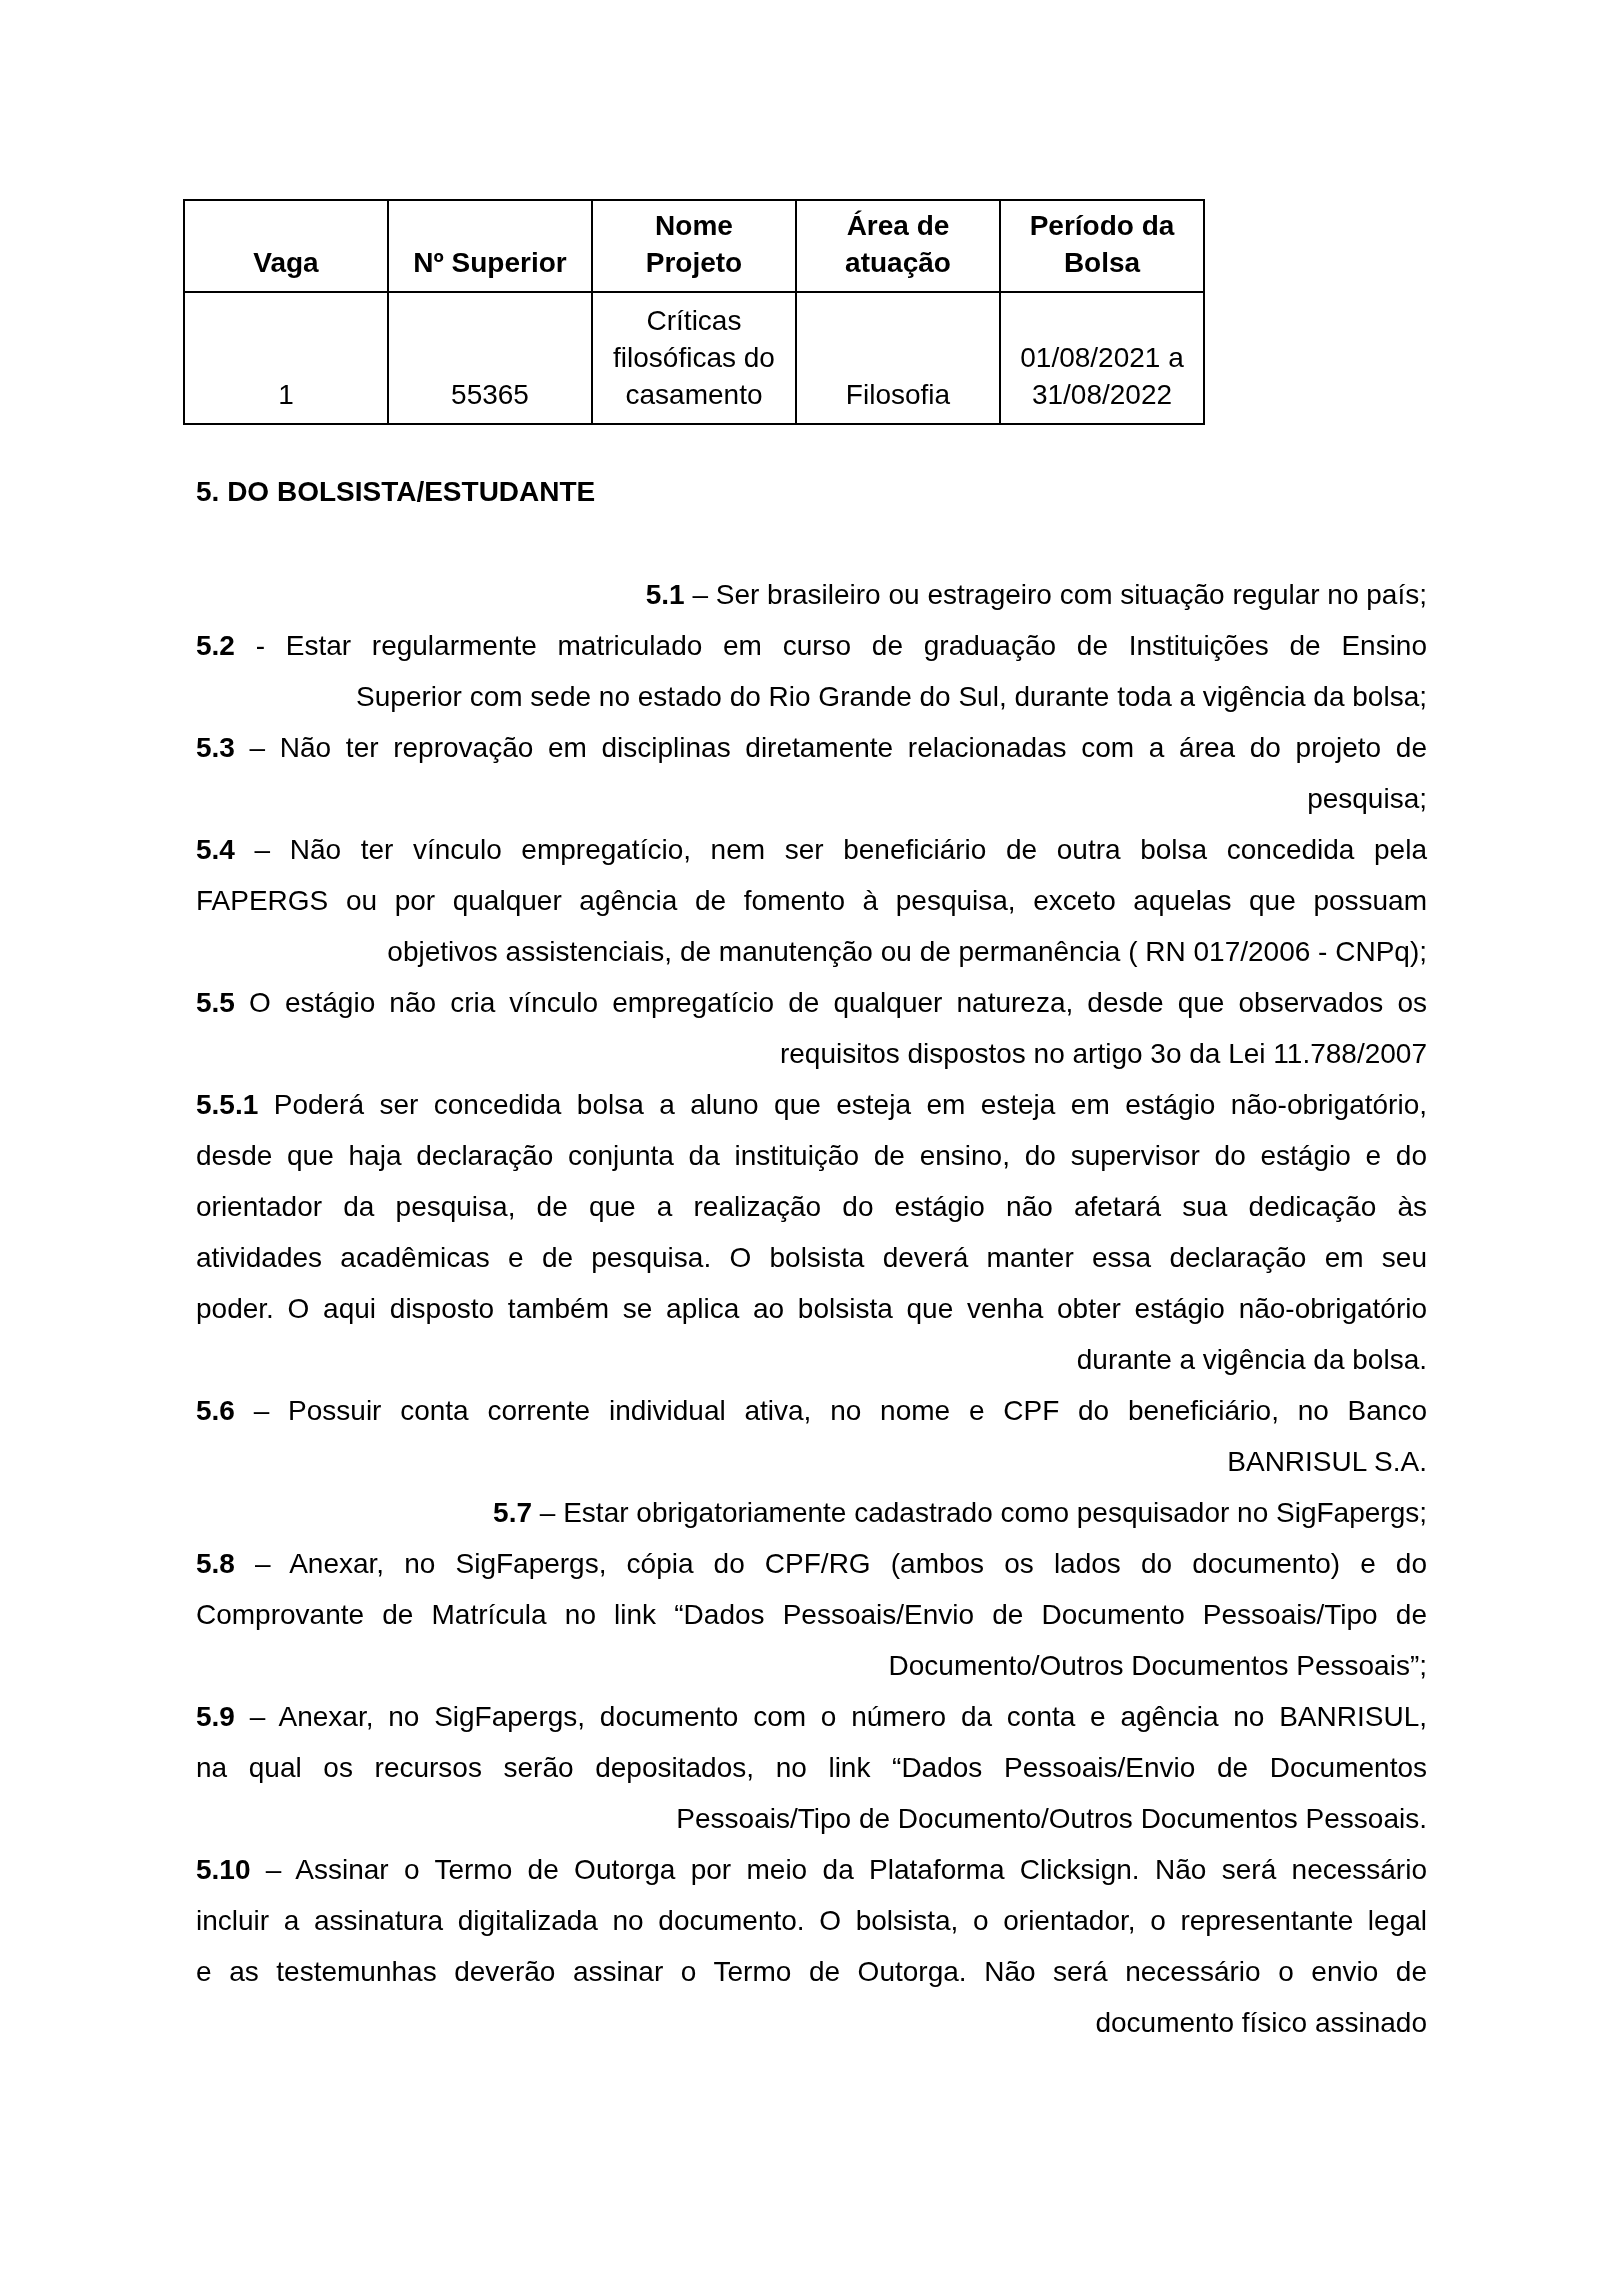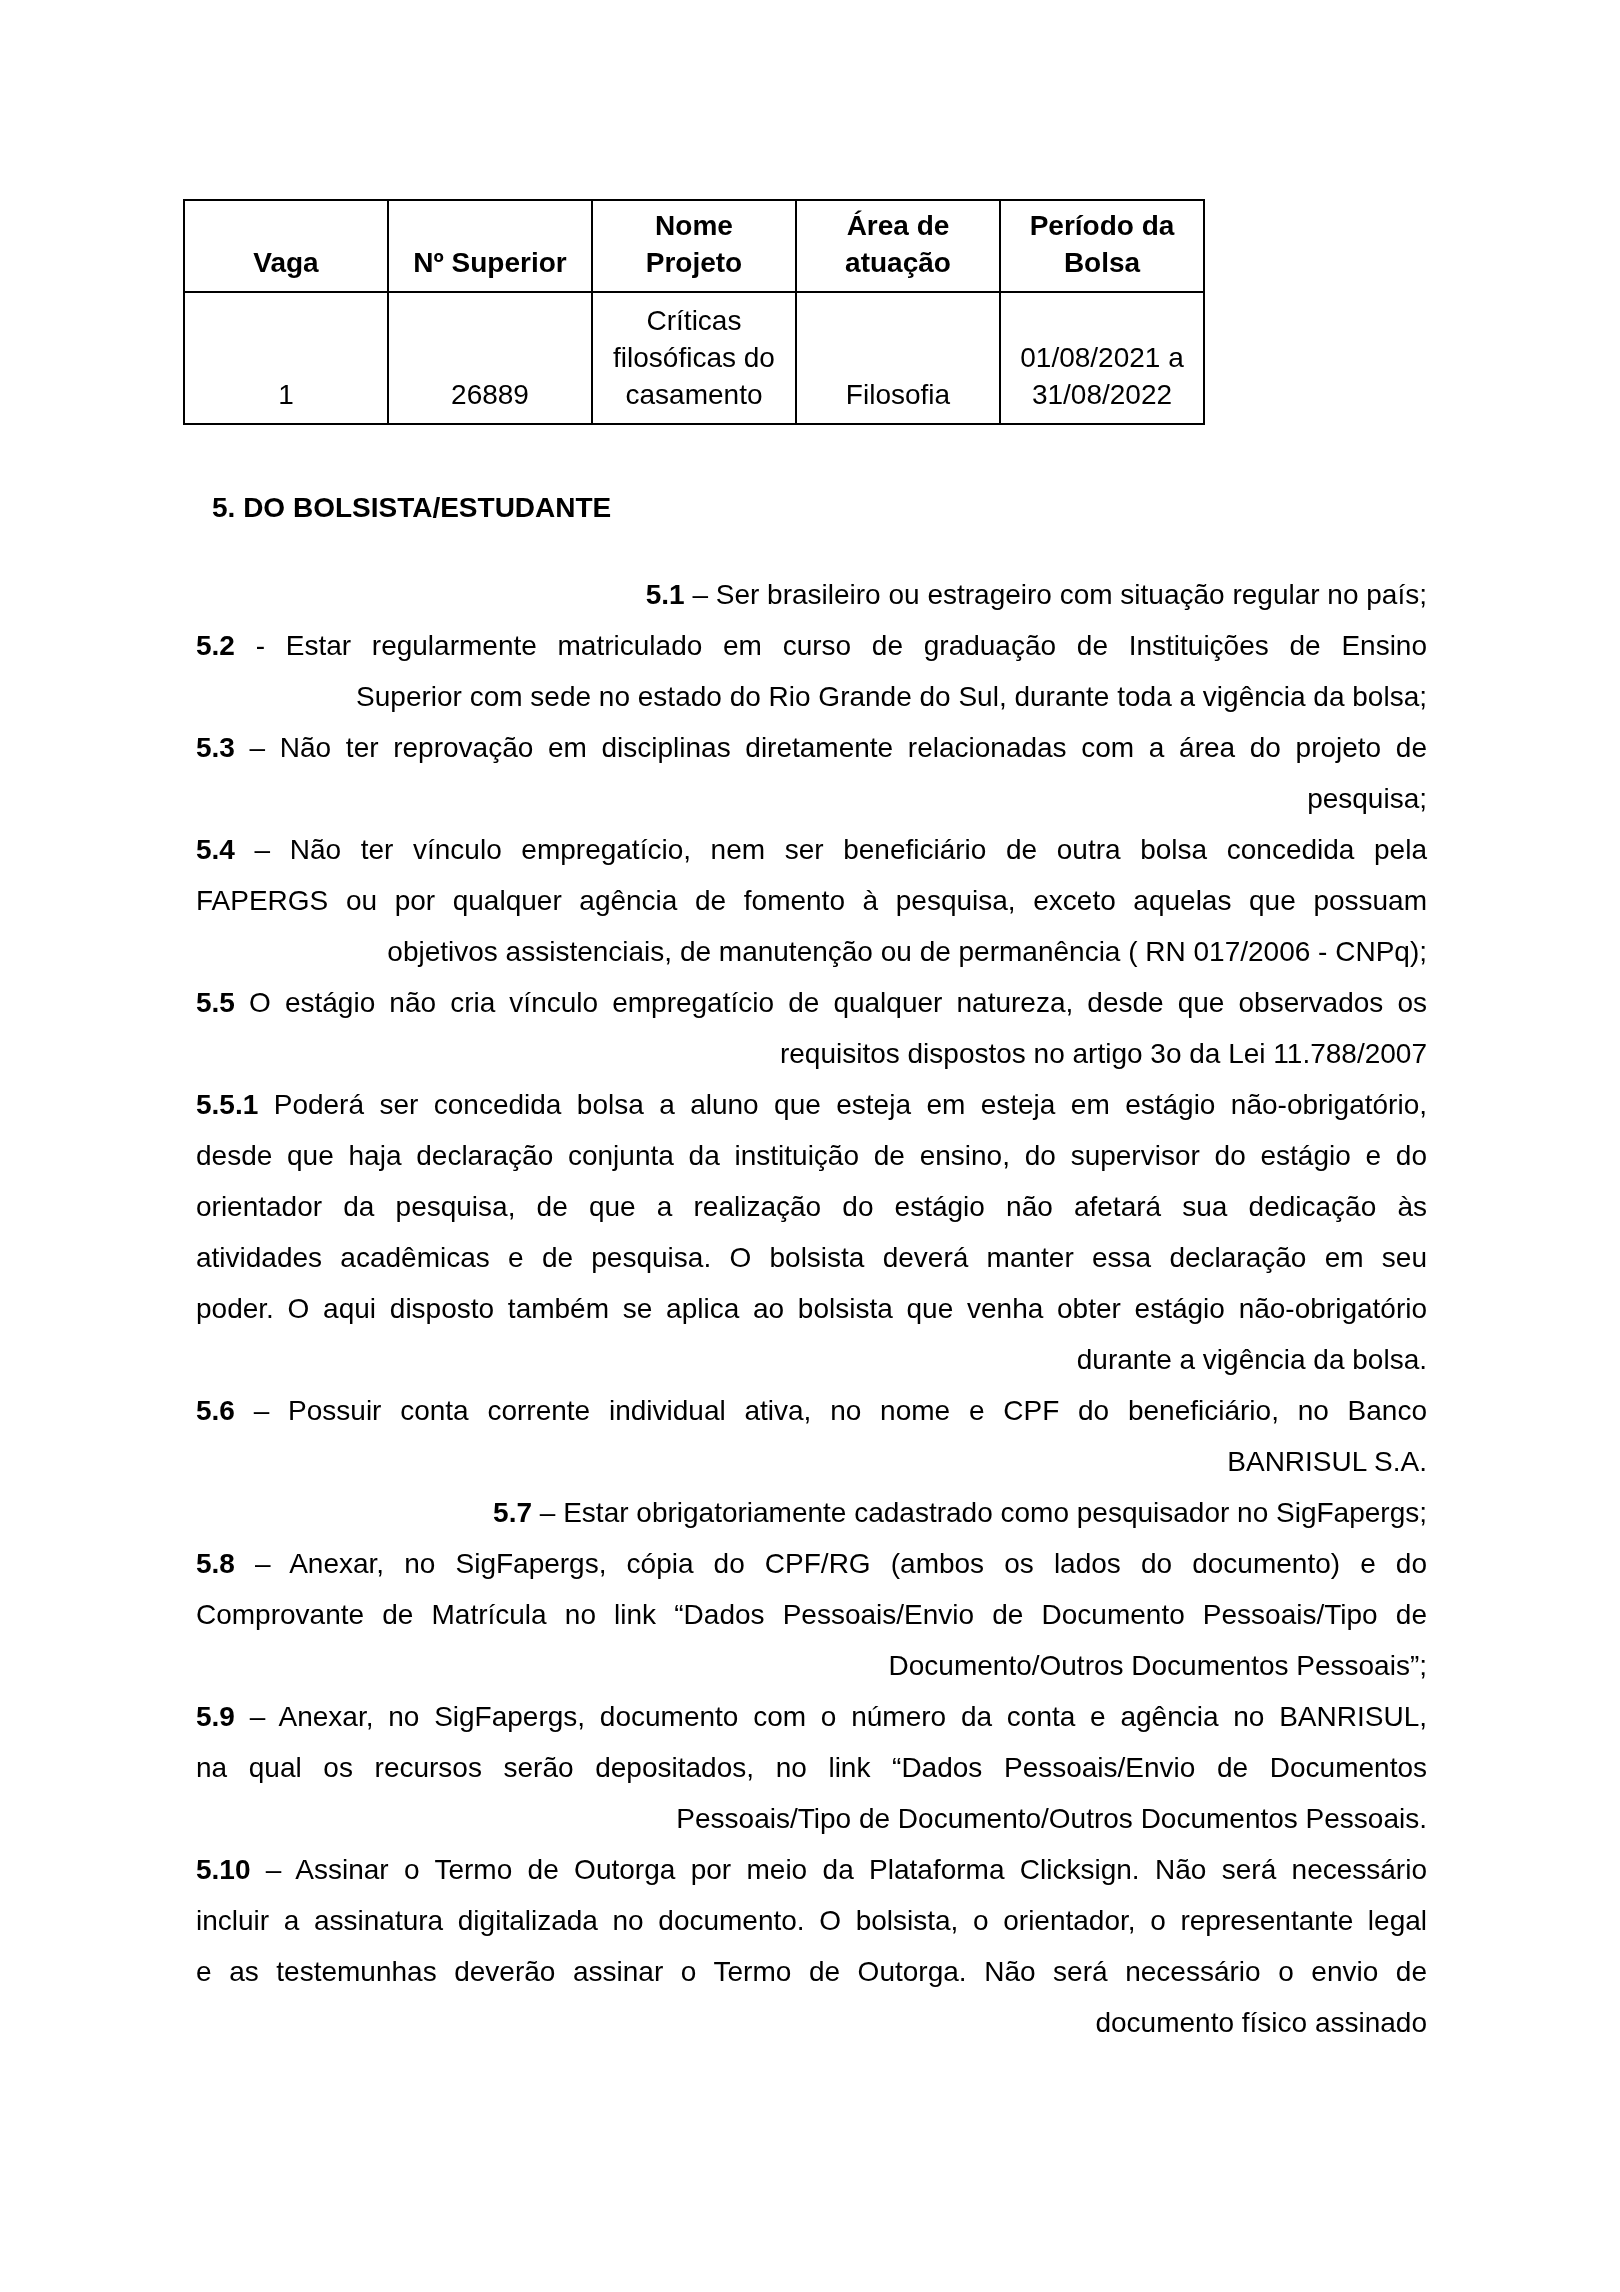--- a/index.html
+++ b/index.html
@@ -33,21 +33,21 @@
     overflow: hidden;
   }
   table.vaga-table thead tr { height: 89px; }
   table.vaga-table tbody tr { height: 132px; }
   table.vaga-table th { font-weight: bold; }
   
   .section-heading {
     position: absolute;
     left: 196px;
     top: 466px;
-    margin: 16px;
+    margin: 0;
     font-size: 28px;
     font-weight: bold;
     line-height: 51px;
     white-space: nowrap;
   }
   
   .body-text {
     position: absolute;
     left: 196px;
     top: 569px;
@@ -84,21 +84,21 @@
           <th>Vaga</th>
           <th>Nº Superior</th>
           <th>Nome<br>Projeto</th>
           <th>Área de<br>atuação</th>
           <th>Período da<br>Bolsa</th>
         </tr>
     </thead>
     <tbody>
         <tr>
           <td>1</td>
-          <td>26889</td>
+          <td>55365</td>
           <td>Críticas<br>filosóficas do<br>casamento</td>
           <td>Filosofia</td>
           <td>01/08/2021 a<br>31/08/2022</td>
         </tr>
       </tbody>
   </table>
 
   <h2 class="section-heading">5. DO BOLSISTA/ESTUDANTE</h2>
 
   <div class="body-text">

